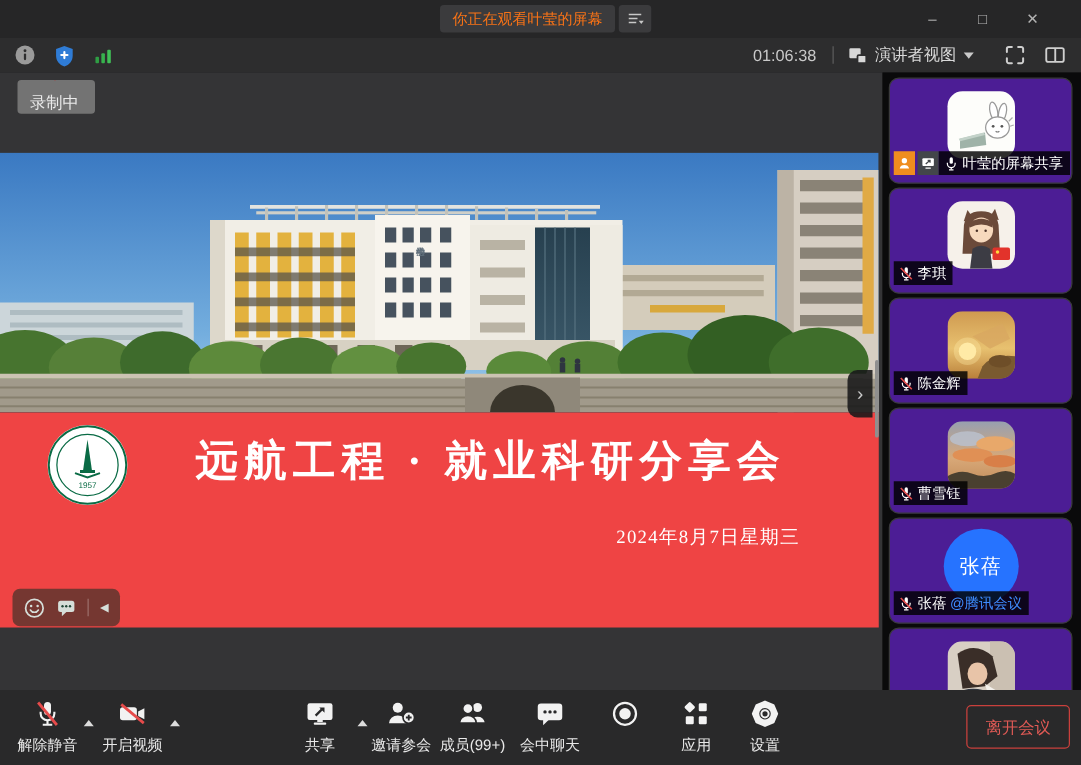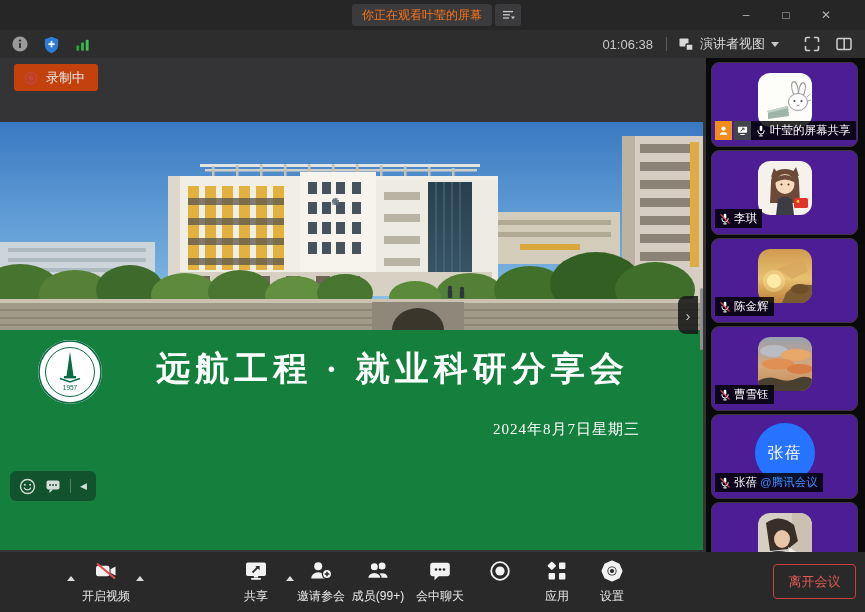--- a/index.html
+++ b/index.html
@@ -25,27 +25,27 @@
   .topbar-left { display:flex; align-items:center; gap:13px; padding-left:11px; }
   .topbar-right { position:absolute; right:8px; top:0; height:28px; display:flex; align-items:center;margin-left:43px; }
   .timer { color:#c9c9c9; font-size:13px; margin-right:13px; }
   .tb-divider { width:1px; height:14px; background:rgba(255,255,255,.22); margin-right:11px; }
   .view-chip { display:flex; align-items:center; gap:6px; color:#d9d9d9; font-size:13px; margin-right:14px; }
   .caret-down { width:0; height:0; border-left:4px solid transparent; border-right:4px solid transparent;
                 border-top:5px solid #c9c9c9; }
   .tb-icon-btn { width:26px; height:26px; display:flex; align-items:center; justify-content:center; margin-left:6px; }
   
   .stage { position:absolute; left:0; top:58px; width:706px; height:494px; background:#343436; }
-  .record-badge { position:absolute; left:14px; top:6px; height:27px; background:#c2410c; border-radius:3px;
-                  display:flex; align-items:center; gap:8px; padding:0 13px 0 10px; color:#eaeaea; font-size:13px; }
+  .record-badge { position:absolute; left:14px; top:6px; height:27px; background:#737373; border-radius:3px;
+                  display:flex; align-items:center; gap:8px; padding:0 13px 0 10px; color:#eaeaea; font-size:13px;flex-direction:column; }
   .slide { position:absolute; left:0; top:64px; width:703px; height:396px; }
   .photo { position:relative; width:703px; height:208px; overflow:hidden; }
   .bsign { position:absolute; left:332px; top:70px; writing-mode:vertical-rl; font-size:7px;
            color:#5f6e7a; line-height:1; }
-  .green { position:relative; width:703px; height:220px; background:#15803d;text-decoration:underline; }
+  .green { position:relative; width:703px; height:172px; background:#ef4444;text-decoration:underline; }
   .slide-logo { position:absolute; left:36px; top:8px; width:68px; height:68px; }
   .slide-title { position:absolute; left:100px; top:16px; width:585px; text-align:center; color:#ffffff;
                  font-size:34px; letter-spacing:5px; font-family:"Liberation Serif", serif; font-weight:600; }
   .slide-date { position:absolute; right:63px; top:90px; color:#ffffff; font-size:15px; letter-spacing:1px;
                 font-family:"Liberation Serif", serif; }
   .reaction-bar { position:absolute; left:10px; top:413px; height:30px; display:flex; align-items:center;
                   gap:9px; padding:0 9px; background:rgba(16,46,34,.55); border-radius:6px; }
   .rx-divider { width:1px; height:14px; background:rgba(255,255,255,.28); }
   .rx-collapse { color:#d6ded9; font-size:9px; line-height:1; }
   .edge-handle { position:absolute; left:678px; top:238px; width:20px; height:38px;
@@ -525,20 +525,30 @@
           <path d="M6,42 q14,-8 30,0 L38,54 H6 Z" fill="#2e3440"></path>
           <ellipse cx="16" cy="48" rx="10" ry="7" fill="#e4b4c4"></ellipse>
           <path d="M30,34 l10,6 -6,8 Z" fill="#f4f1ec"></path>
         </svg>
       </div>
     </div>
   </aside>
 
   <div class="bottombar">
 
+    <div class="bbtn" style="left:38px;">
+      <svg width="26" height="26" viewBox="0 0 26 26">
+        <rect x="10.2" y="3.5" width="5.6" height="10.5" rx="2.8" fill="#f2f2f2"></rect>
+        <path d="M7.5,11.3 v1.4 a5.5,5.5 0 0 0 11,0 v-1.4" stroke="#f2f2f2" stroke-width="1.7" fill="none"></path>
+        <line x1="13" y1="18.8" x2="13" y2="21.4" stroke="#f2f2f2" stroke-width="1.7"></line>
+        <line x1="9.2" y1="21.8" x2="16.8" y2="21.8" stroke="#f2f2f2" stroke-width="1.7"></line>
+        <line x1="5.5" y1="4" x2="20.5" y2="22" stroke="#e64b4b" stroke-width="2.2"></line>
+      </svg>
+      <span>解除静音</span>
+    </div>
     <div class="caret-up" style="left:67px;"></div>
 
     <div class="bbtn" style="left:106px;">
       <svg width="26" height="26" viewBox="0 0 26 26">
         <rect x="3" y="7.8" width="13.5" height="10.4" rx="2.2" fill="#f2f2f2"></rect>
         <path d="M17.5,11.2 L22.5,8.6 V17.4 L17.5,14.8 Z" fill="#f2f2f2"></path>
         <line x1="4" y1="5.5" x2="22" y2="20.5" stroke="#e64b4b" stroke-width="2.2"></line>
       </svg>
       <span>开启视频</span>
     </div>

